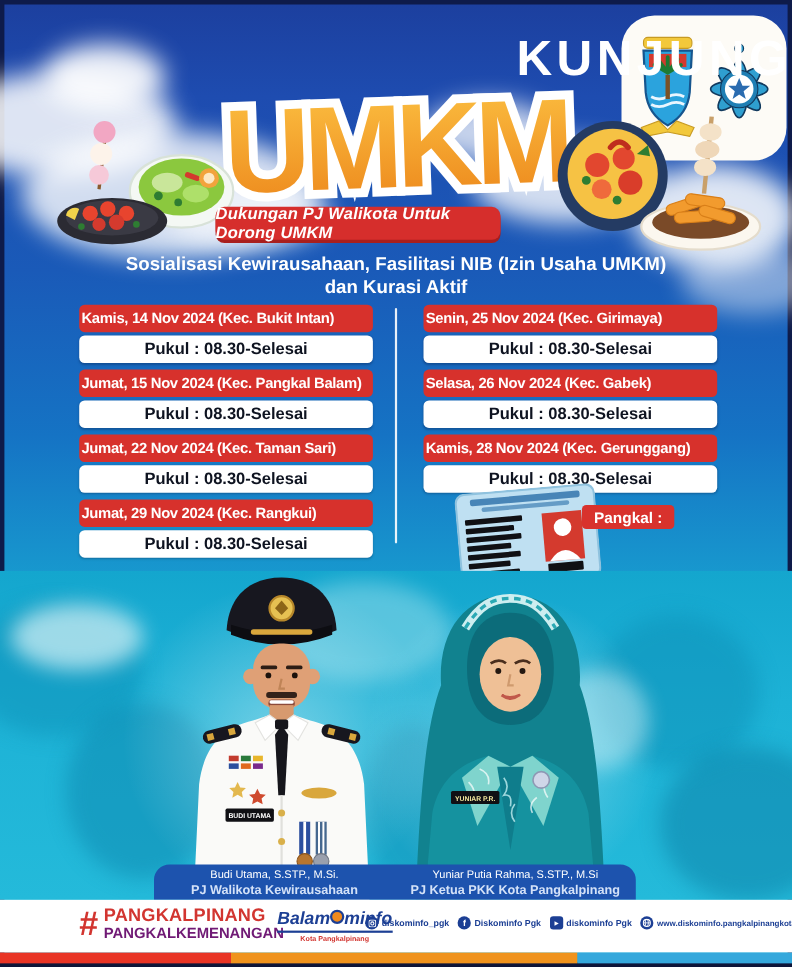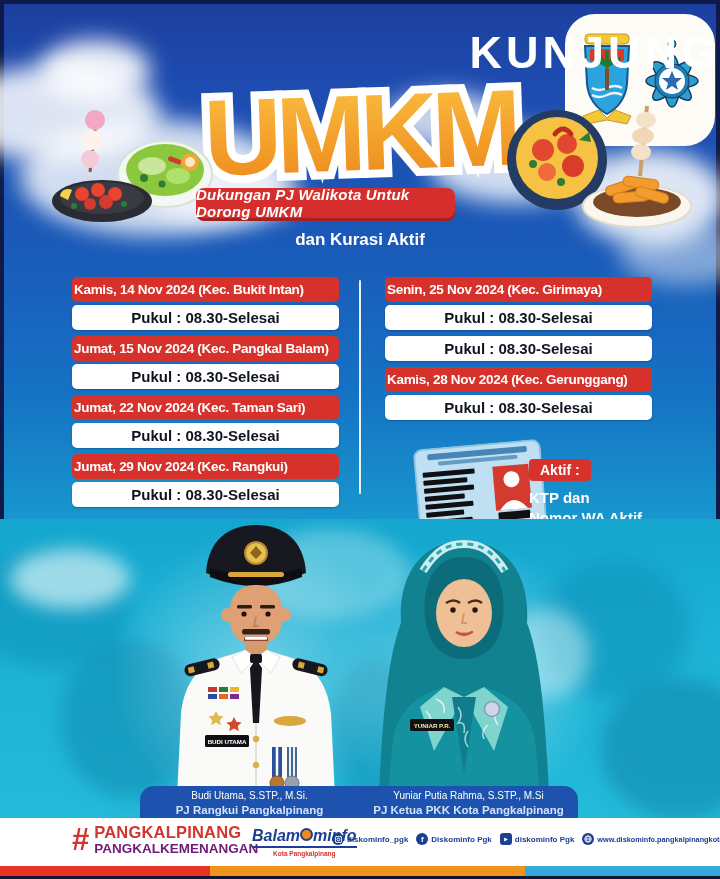--- a/index.html
+++ b/index.html
@@ -157,20 +157,21 @@
       <rect x="110" y="84" width="34" height="10" rx="5" transform="rotate(-18 127 89)"></rect>
       <rect x="128" y="80" width="36" height="10" rx="5" transform="rotate(8 146 85)"></rect>
       <rect x="118" y="94" width="36" height="10" rx="5" transform="rotate(-4 136 99)"></rect>
       <rect x="140" y="92" width="34" height="10" rx="5" transform="rotate(16 157 97)"></rect>
     </g>
   </svg>
 
   <div class="ribbon">Dukungan PJ Walikota Untuk Dorong UMKM</div>
 
   <div class="subtitle">
+    <div>Sosialisasi Kewirausahaan, Fasilitasi NIB (Izin Usaha UMKM)</div>
     <div>dan Kurasi Aktif</div>
   </div>
 
   <div class="sched-col left">
     <div class="sched-item">
       <div class="sched-date">Kamis, 14 Nov 2024 (Kec. Bukit Intan)</div>
       <div class="sched-time">Pukul : 08.30-Selesai</div>
     </div>
     <div class="sched-item">
       <div class="sched-date">Jumat, 15 Nov 2024 (Kec. Pangkal Balam)</div>
@@ -185,20 +186,21 @@
       <div class="sched-time">Pukul : 08.30-Selesai</div>
     </div>
   </div>
   <div class="divider"></div>
   <div class="sched-col right">
     <div class="sched-item">
       <div class="sched-date">Senin, 25 Nov 2024 (Kec. Girimaya)</div>
       <div class="sched-time">Pukul : 08.30-Selesai</div>
     </div>
     <div class="sched-item">
+      <div class="sched-date">Selasa, 26 Nov 2024 (Kec. Gabek)</div>
       <div class="sched-time">Pukul : 08.30-Selesai</div>
     </div>
     <div class="sched-item">
       <div class="sched-date">Kamis, 28 Nov 2024 (Kec. Gerunggang)</div>
       <div class="sched-time">Pukul : 08.30-Selesai</div>
     </div>
   </div>
 
   <svg class="ktp" width="128" height="86" viewBox="0 0 128 86">
     <rect x="1" y="1" width="126" height="84" rx="8" fill="#bfe0f2" stroke="#8fc2de" stroke-width="2"></rect>
@@ -209,25 +211,21 @@
     <rect x="8" y="40" width="50" height="5" rx="1" fill="#101014"></rect>
     <rect x="8" y="48" width="40" height="5" rx="1" fill="#101014"></rect>
     <rect x="8" y="56" width="48" height="5" rx="1" fill="#101014"></rect>
     <rect x="8" y="64" width="38" height="5" rx="1" fill="#101014"></rect>
     <rect x="8" y="72" width="46" height="5" rx="1" fill="#101014"></rect>
     <rect x="78" y="24" width="36" height="44" fill="#d43a2e"></rect>
     <circle cx="96" cy="38" r="8" fill="#ffffff"></circle>
     <path d="M82 68 Q96 50 110 68 Z" fill="#ffffff"></path>
     <rect x="80" y="70" width="32" height="8" rx="1" fill="#101014"></rect>
   </svg>
-  <div class="syarat-badge">Aktif :</div>
-  <div class="req-text">
-    <div>KTP dan</div>
-    <div>Nomor WA Aktif</div>
-  </div>
+  <div class="syarat-badge">Pangkal :</div>
 
   <div class="photo-strip">
     <div class="blob" style="left:-30px;top:30px;width:160px;height:120px;background:#0f93ba;opacity:.55;"></div>
     <div class="blob" style="left:10px;top:30px;width:120px;height:60px;background:#d9f4f8;opacity:.7;"></div>
     <div class="blob" style="left:60px;top:120px;width:140px;height:160px;background:#0d86ad;opacity:.5;"></div>
     <div class="blob" style="left:250px;top:10px;width:160px;height:90px;background:#9adfec;opacity:.5;"></div>
     <div class="blob" style="left:540px;top:40px;width:150px;height:140px;background:#0f93ba;opacity:.55;"></div>
     <div class="blob" style="left:600px;top:160px;width:160px;height:140px;background:#0c7fa5;opacity:.5;"></div>
     <div class="blob" style="left:500px;top:90px;width:90px;height:90px;background:#d9f4f8;opacity:.45;"></div>
     <div class="blob" style="left:330px;top:140px;width:90px;height:150px;background:#0d86ad;opacity:.4;"></div>
@@ -315,21 +313,21 @@
       <path d="M82 172 q6 8 0 16 q8 -2 6 10 M92 196 q-6 8 0 16" stroke="#bfeef0" stroke-width="1.5" fill="none" opacity=".8"></path>
       <circle cx="116" cy="174" r="7.5" fill="#cfd6e8" stroke="#8e98b4" stroke-width="1.5"></circle>
       <rect x="34" y="184" width="44" height="12" rx="1.5" fill="#101014"></rect>
       <text x="56" y="193" text-anchor="middle" font-family="Liberation Sans,sans-serif" font-weight="700" font-size="6.2" fill="#f5e9a0">YUNIAR P.R.</text>
     </svg>
   </div>
 
   <div class="name-banner">
     <div class="col">
       <div class="off-name">Budi Utama, S.STP., M.Si.</div>
-      <div class="off-title">PJ Rangkui Pangkalpinang</div>
+      <div class="off-title">PJ Walikota Kewirausahaan</div>
     </div>
     <div class="col">
       <div class="off-name">Yuniar Putia Rahma, S.STP., M.Si</div>
       <div class="off-title">PJ Ketua PKK Kota Pangkalpinang</div>
     </div>
   </div>
 
   <div class="footer">
     <div class="hash-group">
       <span class="hash-symbol">#</span>

